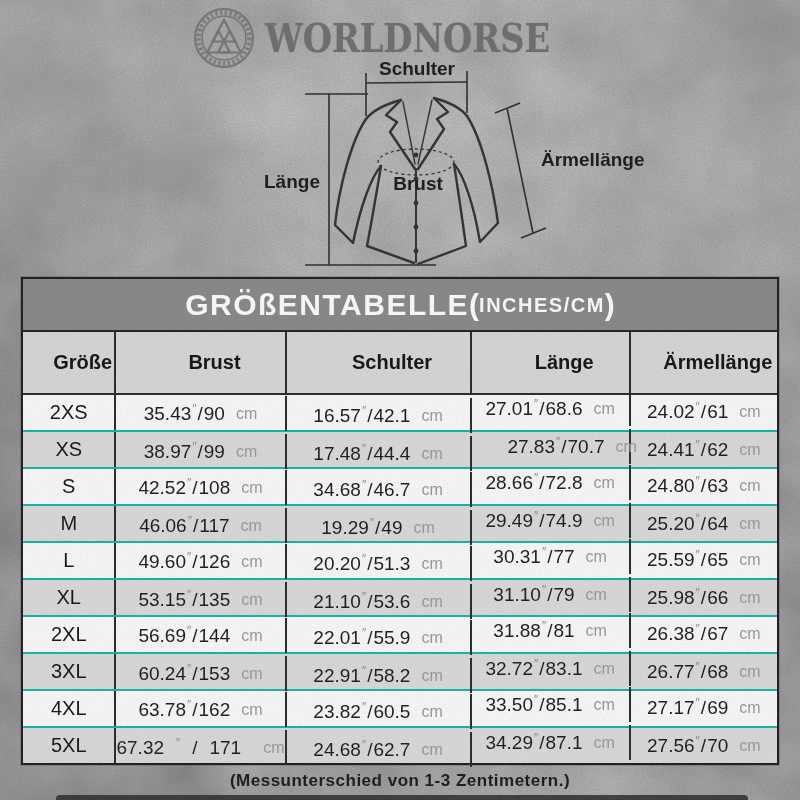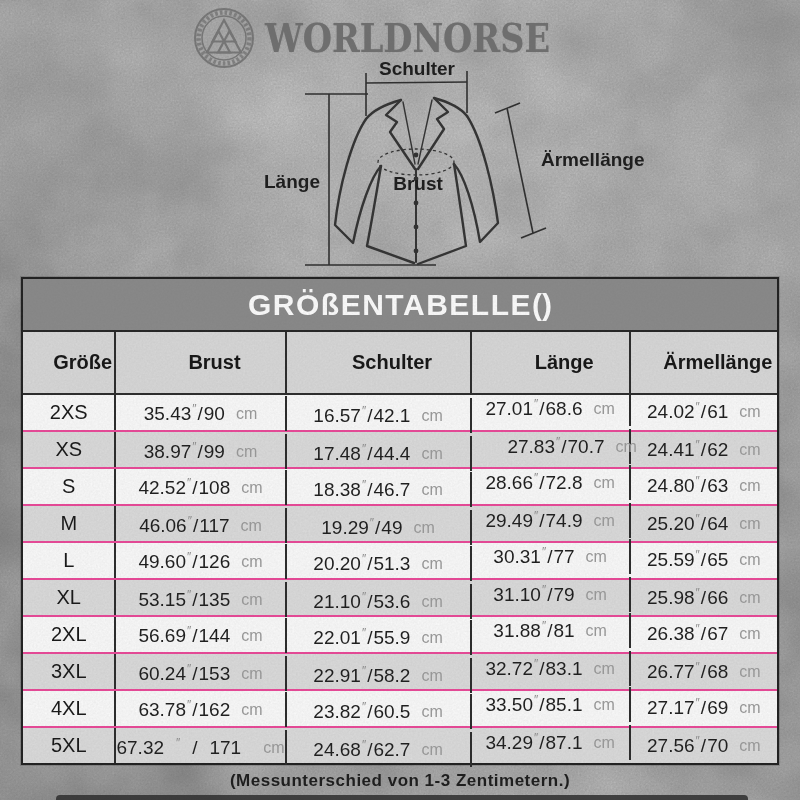--- a/index.html
+++ b/index.html
@@ -56,21 +56,21 @@
   .t-main{font-size:30px;font-weight:bold;letter-spacing:1.5px;}
   .t-paren{font-size:30px;font-weight:bold;}
   .t-sub{font-size:20px;font-weight:bold;letter-spacing:1.5px;position:relative;top:1px;}
   .header-row{display:flex;height:61px;background:#d9d9d9;border-bottom:2px solid #2a2a2a;}
   .header-cell{
     display:flex;align-items:center;justify-content:center;
     font-size:20px;font-weight:bold;color:#141414;
     border-right:2px solid #2a2a2a;box-sizing:border-box;padding-left:28px;
   }
   .header-cell:last-child{border-right:none;}
-  .t-row{display:flex;height:35px;border-bottom:2px solid #ec4899;}
+  .t-row{display:flex;height:35px;border-bottom:2px solid #14b8a6;}
   .t-row:last-child{border-bottom:none;}
   .t-row.even{background:#fcfcfc;}
   .t-row.odd{background:#dcdcdc;}
   .t-cell{
     display:flex;align-items:center;justify-content:center;
     font-size:19px;color:#1c1c1c;border-right:2px solid #2a2a2a;
     box-sizing:border-box;white-space:nowrap;
   }
   .t-cell:last-child{border-right:none;}
   .c0{width:12.4%;} .c1{width:22.55%;} .c2{width:24.55%;} .c3{width:21.1%;} .c4{width:19.4%;}
@@ -178,20 +178,21 @@
   <text x="177" y="19" text-anchor="middle">Schulter</text>
   <text x="52" y="132" text-anchor="middle">Länge</text>
   <text x="178" y="134" text-anchor="middle">Brust</text>
   <text x="301" y="110" text-anchor="start">Ärmellänge</text>
 </svg>
 
 <div class="size-table">
   <div class="title-band">
     <span class="t-main">GRÖßENTABELLE</span>
       <span class="t-paren">(</span>
+      <span class="t-sub">INCHES/CM</span>
       <span class="t-paren">)</span>
   </div>
   <div class="header-row" id="header-row">
       <div class="header-cell c0">Größe</div>
       <div class="header-cell c1">Brust</div>
       <div class="header-cell c2">Schulter</div>
       <div class="header-cell c3">Länge</div>
       <div class="header-cell c4">Ärmellänge</div>
     </div>
   <div id="table-body">
@@ -266,21 +267,21 @@
           <span class="size-label">S</span>
         </div>
         <div class="t-cell c1" style="transform: translateY(1px);">
           <span>42.52</span>
           <span class="prime">″</span>
           <span class="slash">/</span>
           <span>108</span>
           <span class="unit">cm</span>
         </div>
         <div class="t-cell c2" style="transform: translateY(3px);">
-          <span>18.38</span>
+          <span>34.68</span>
           <span class="prime">″</span>
           <span class="slash">/</span>
           <span>46.7</span>
           <span class="unit">cm</span>
         </div>
         <div class="t-cell c3" style="transform: translateY(-4px);">
           <span>28.66</span>
           <span class="prime">″</span>
           <span class="slash">/</span>
           <span>72.8</span>

